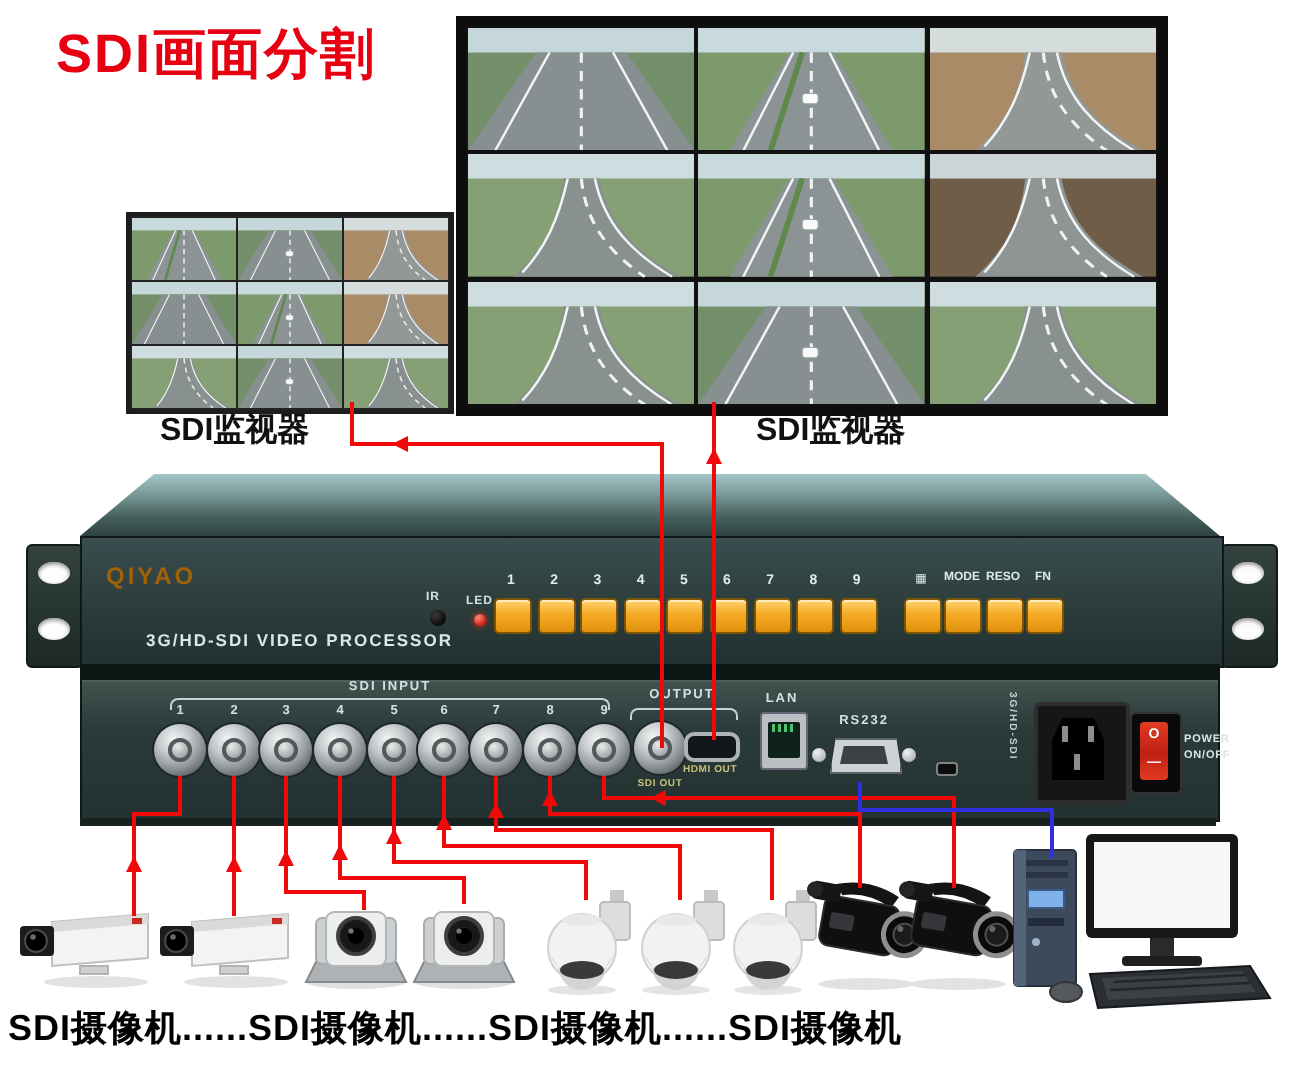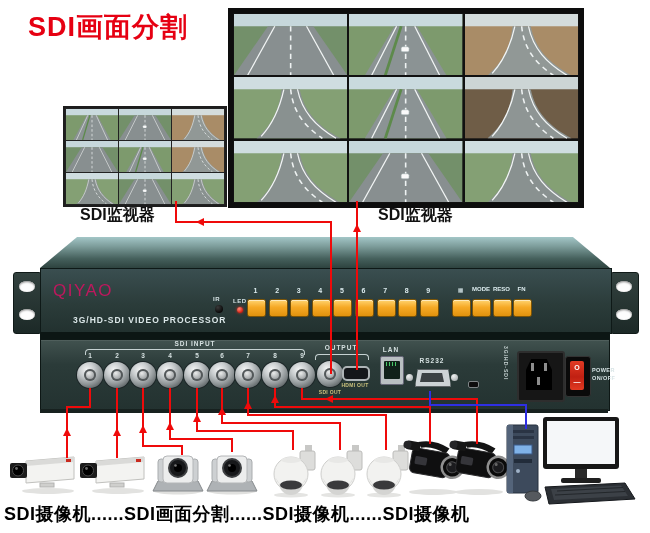--- a/index.html
+++ b/index.html
@@ -25,21 +25,21 @@
   .top-face{left:40px;top:237px;width:570px;height:31px;
             clip-path:polygon(6.5% 0,93.5% 0,100% 100%,0 100%);
             background:linear-gradient(180deg,#a3c6c7 0%,#7d9d9b 30%,#45605c 70%,#2e433f 100%);}
   .ear{width:27px;height:60px;top:272px;background:linear-gradient(180deg,#33423f,#1c2927);border:1px solid #101a18;border-radius:3px;}
   .ear.left{left:13px;} .ear.right{left:610px;}
   .ear .hole{position:absolute;left:5px;width:16px;height:11px;border-radius:50%;background:#fdfdfd;box-shadow:inset 0 1px 2px #8a8a8a;}
   .hole.h1{top:8px;} .hole.h2{top:36px;}
   .front-face{left:40px;top:268px;width:570px;height:64px;
               background:linear-gradient(180deg,#3a4e50 0%,#2b3c3a 55%,#22312f 100%);
               border:1px solid #0e1917;}
-  .brand{left:53px;top:281px;color:#be185d;font-weight:normal;font-size:17px;letter-spacing:1.5px;}
+  .brand{left:53px;top:281px;color:#a16207;font-weight:bold;font-size:12px;letter-spacing:1.5px;}
   .model{left:73px;top:315px;color:#dbe7e8;font-weight:bold;font-size:8.5px;letter-spacing:1px;}
   .tiny-lbl{color:#d5e2e4;font-weight:bold;font-size:6px;letter-spacing:.5px;}
   .ir-dot{left:215px;top:305px;width:8px;height:8px;border-radius:50%;
           background:radial-gradient(circle at 35% 30%,#3a3a3a,#0a0a0a 70%);}
   .led-dot{left:237px;top:307px;width:6px;height:6px;border-radius:50%;
            background:radial-gradient(circle at 35% 30%,#ff8a7a,#d81f10 70%);box-shadow:0 0 3px #e03020;}
   .panel-btn{position:absolute;width:17px;height:16px;border-radius:2.5px;
              background:linear-gradient(180deg,#ffd470 0%,#f6a925 45%,#e0920e 100%);
              border:1px solid #7c5406;box-shadow:inset 0 1px 0 rgba(255,255,255,.55);}
   .btn-num{position:absolute;width:17px;text-align:center;font-size:7px;font-weight:bold;color:#dcebee;}
@@ -489,21 +489,21 @@
    <rect x="42" y="6" width="68" height="43" fill="#f5f7f9"></rect>
    <rect x="70" y="54" width="12" height="9" fill="#2a2a2a"></rect>
    <rect x="56" y="63" width="40" height="5" rx="2" fill="#1f1f1f"></rect>
    <ellipse cx="28" cy="81" rx="8" ry="5" fill="#55595e" stroke="#34383c"></ellipse>
    <polygon points="40,72 120,68 130,84 44,89" fill="#2b2f34" stroke="#15181c"></polygon>
    <polygon points="46,74 116,70.5 123,81 49,85" fill="#3c4147"></polygon>
    <path d="M52,76 L118,72.5 M50,80 L120,76.5" stroke="#23272b" stroke-width="1.2" fill="none"></path>
         </svg></div>
     </div>
 
-  <div class="abs cam-row-label">SDI摄像机......SDI画面分割......SDI摄像机......SDI摄像机</div>
+  <div class="abs cam-row-label">SDI摄像机......SDI摄像机......SDI摄像机......SDI摄像机</div>
 
   <svg id="wires" class="abs" width="650" height="533">
       <polyline points="331,374 331,222 176,222 176,201" fill="none" stroke="#ef0a0a" stroke-width="2"></polyline>
       <polygon points="196,222 204,218 204,226" fill="#ef0a0a"></polygon>
       <polyline points="357,370 357,201" fill="none" stroke="#ef0a0a" stroke-width="2"></polyline>
       <polygon points="357,224 353,232 361,232" fill="#ef0a0a"></polygon>
       <polyline points="90,388 90,407 67,407 67,458" fill="none" stroke="#ef0a0a" stroke-width="2"></polyline>
       <polygon points="67,428 63,436 71,436" fill="#ef0a0a"></polygon>
       <polyline points="117,388 117,458" fill="none" stroke="#ef0a0a" stroke-width="2"></polyline>
       <polygon points="117,428 113,436 121,436" fill="#ef0a0a"></polygon>

